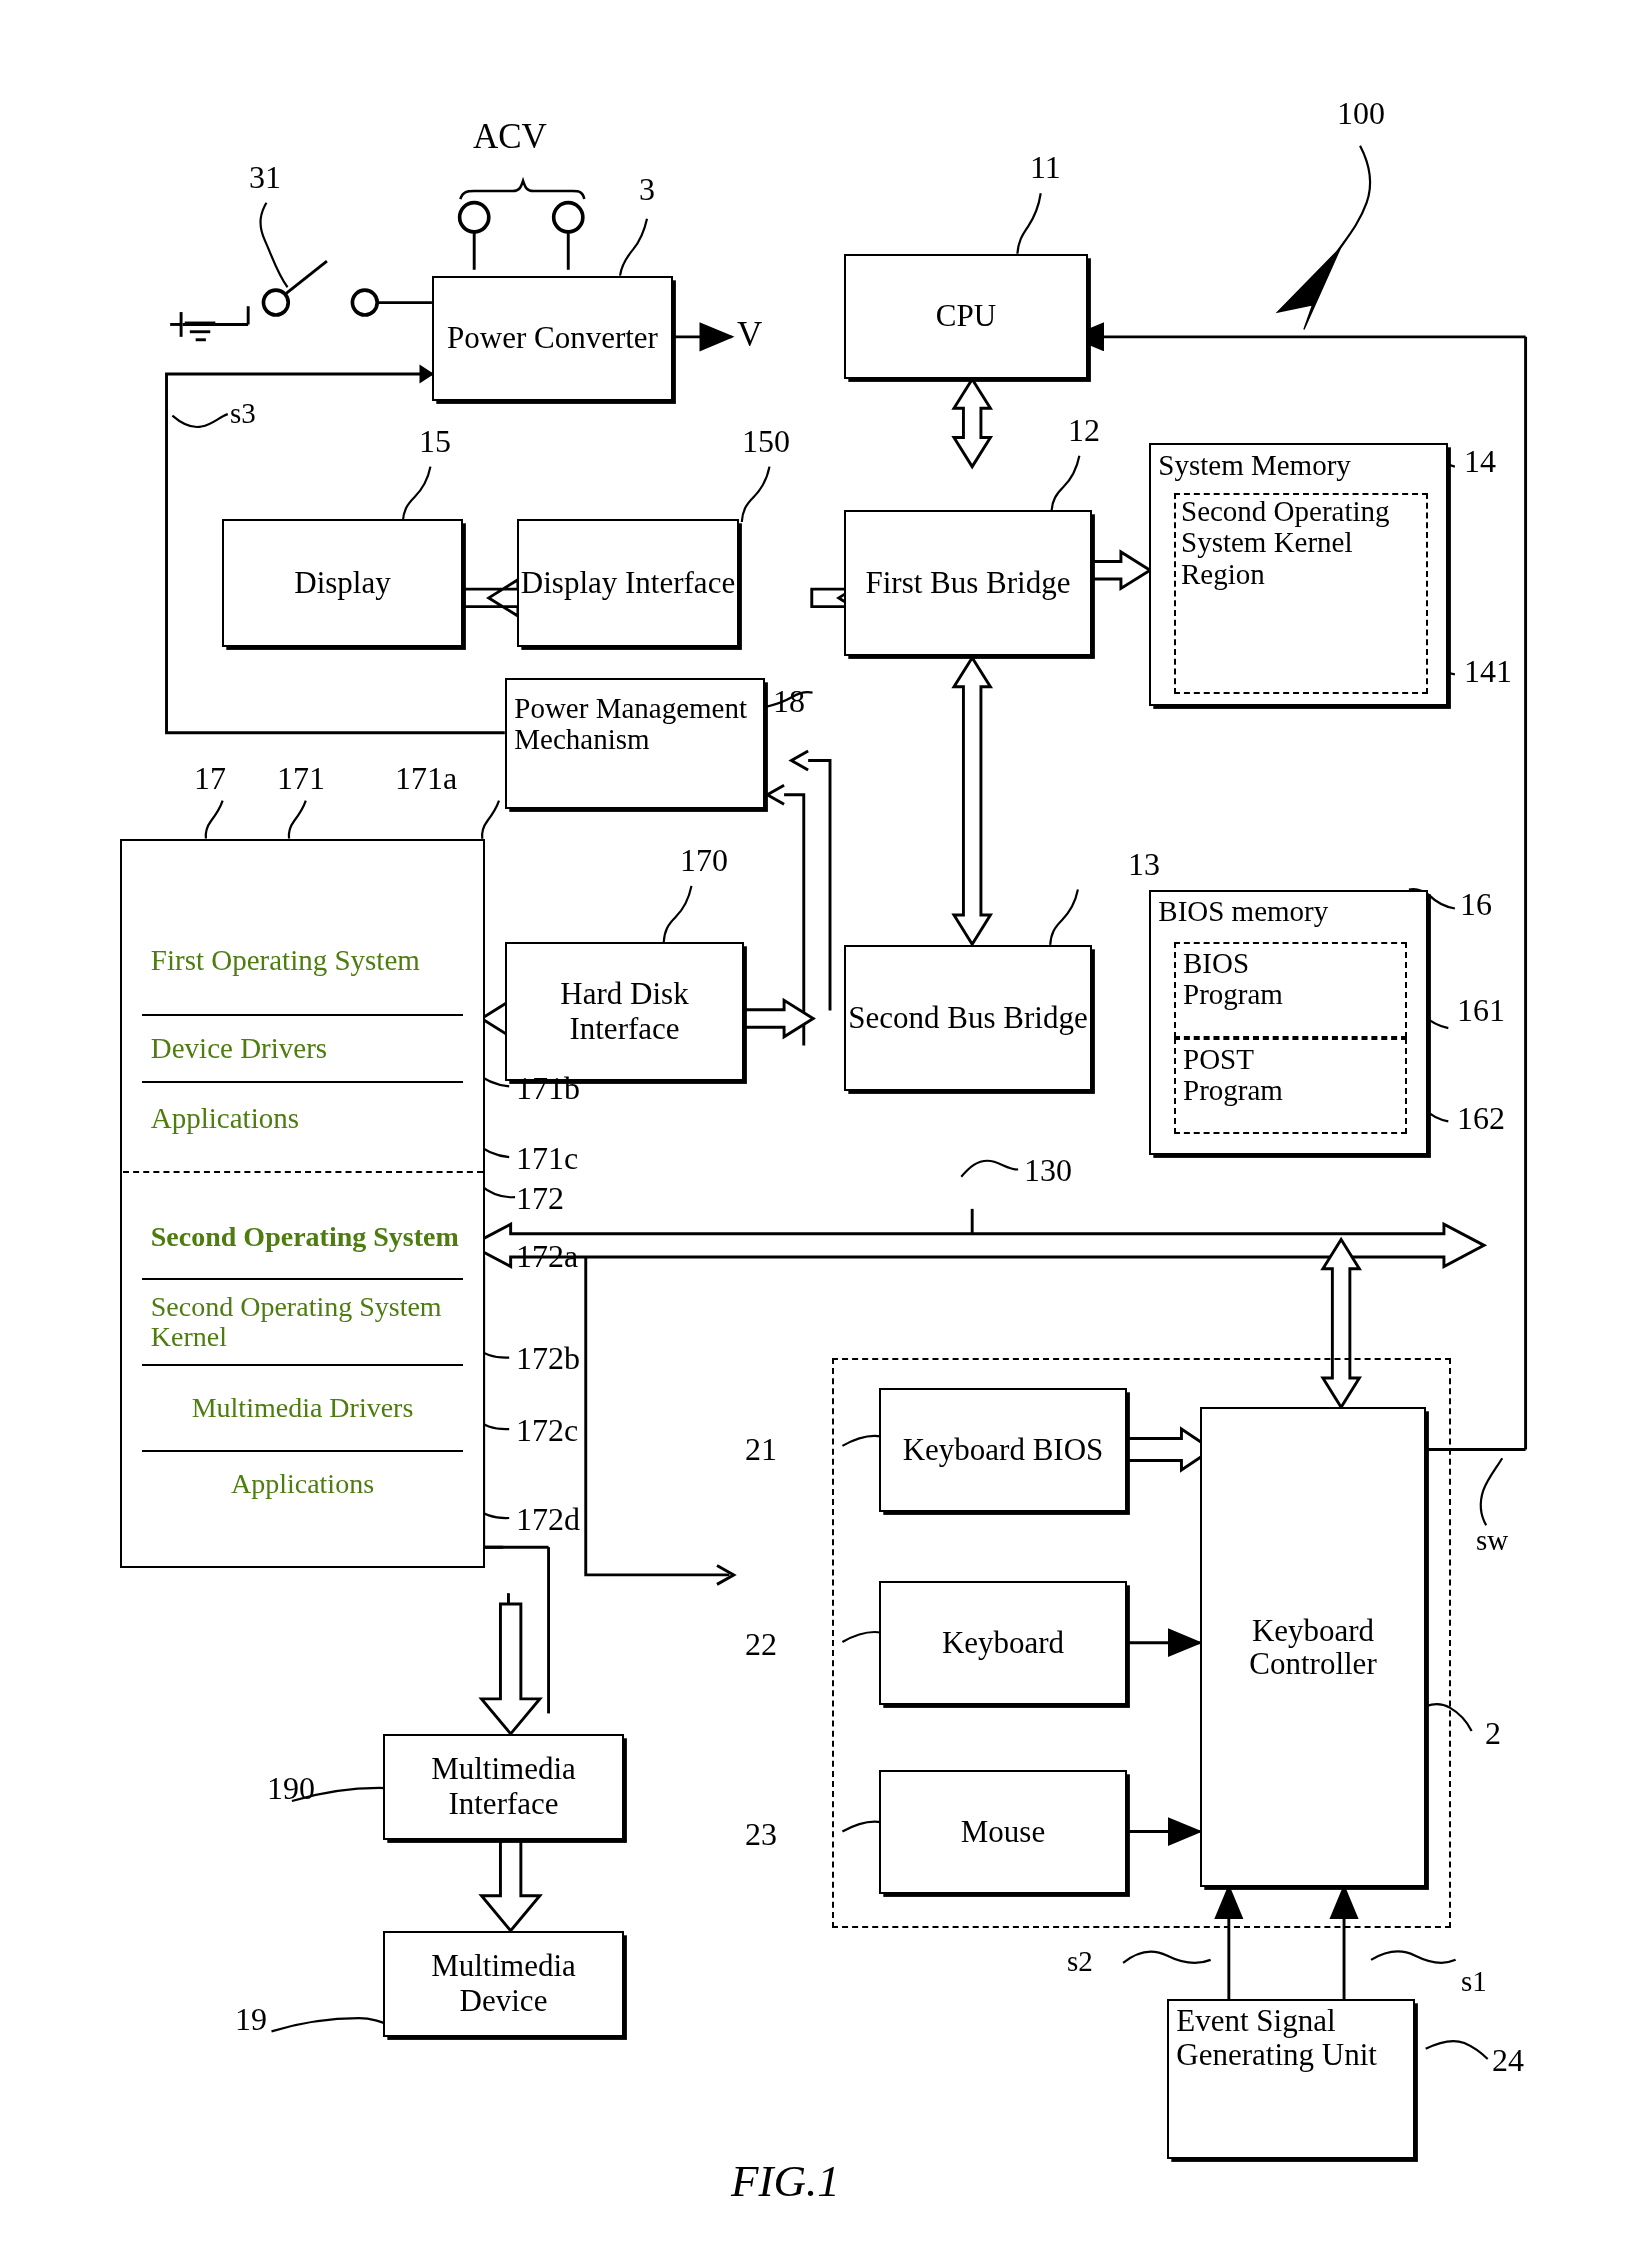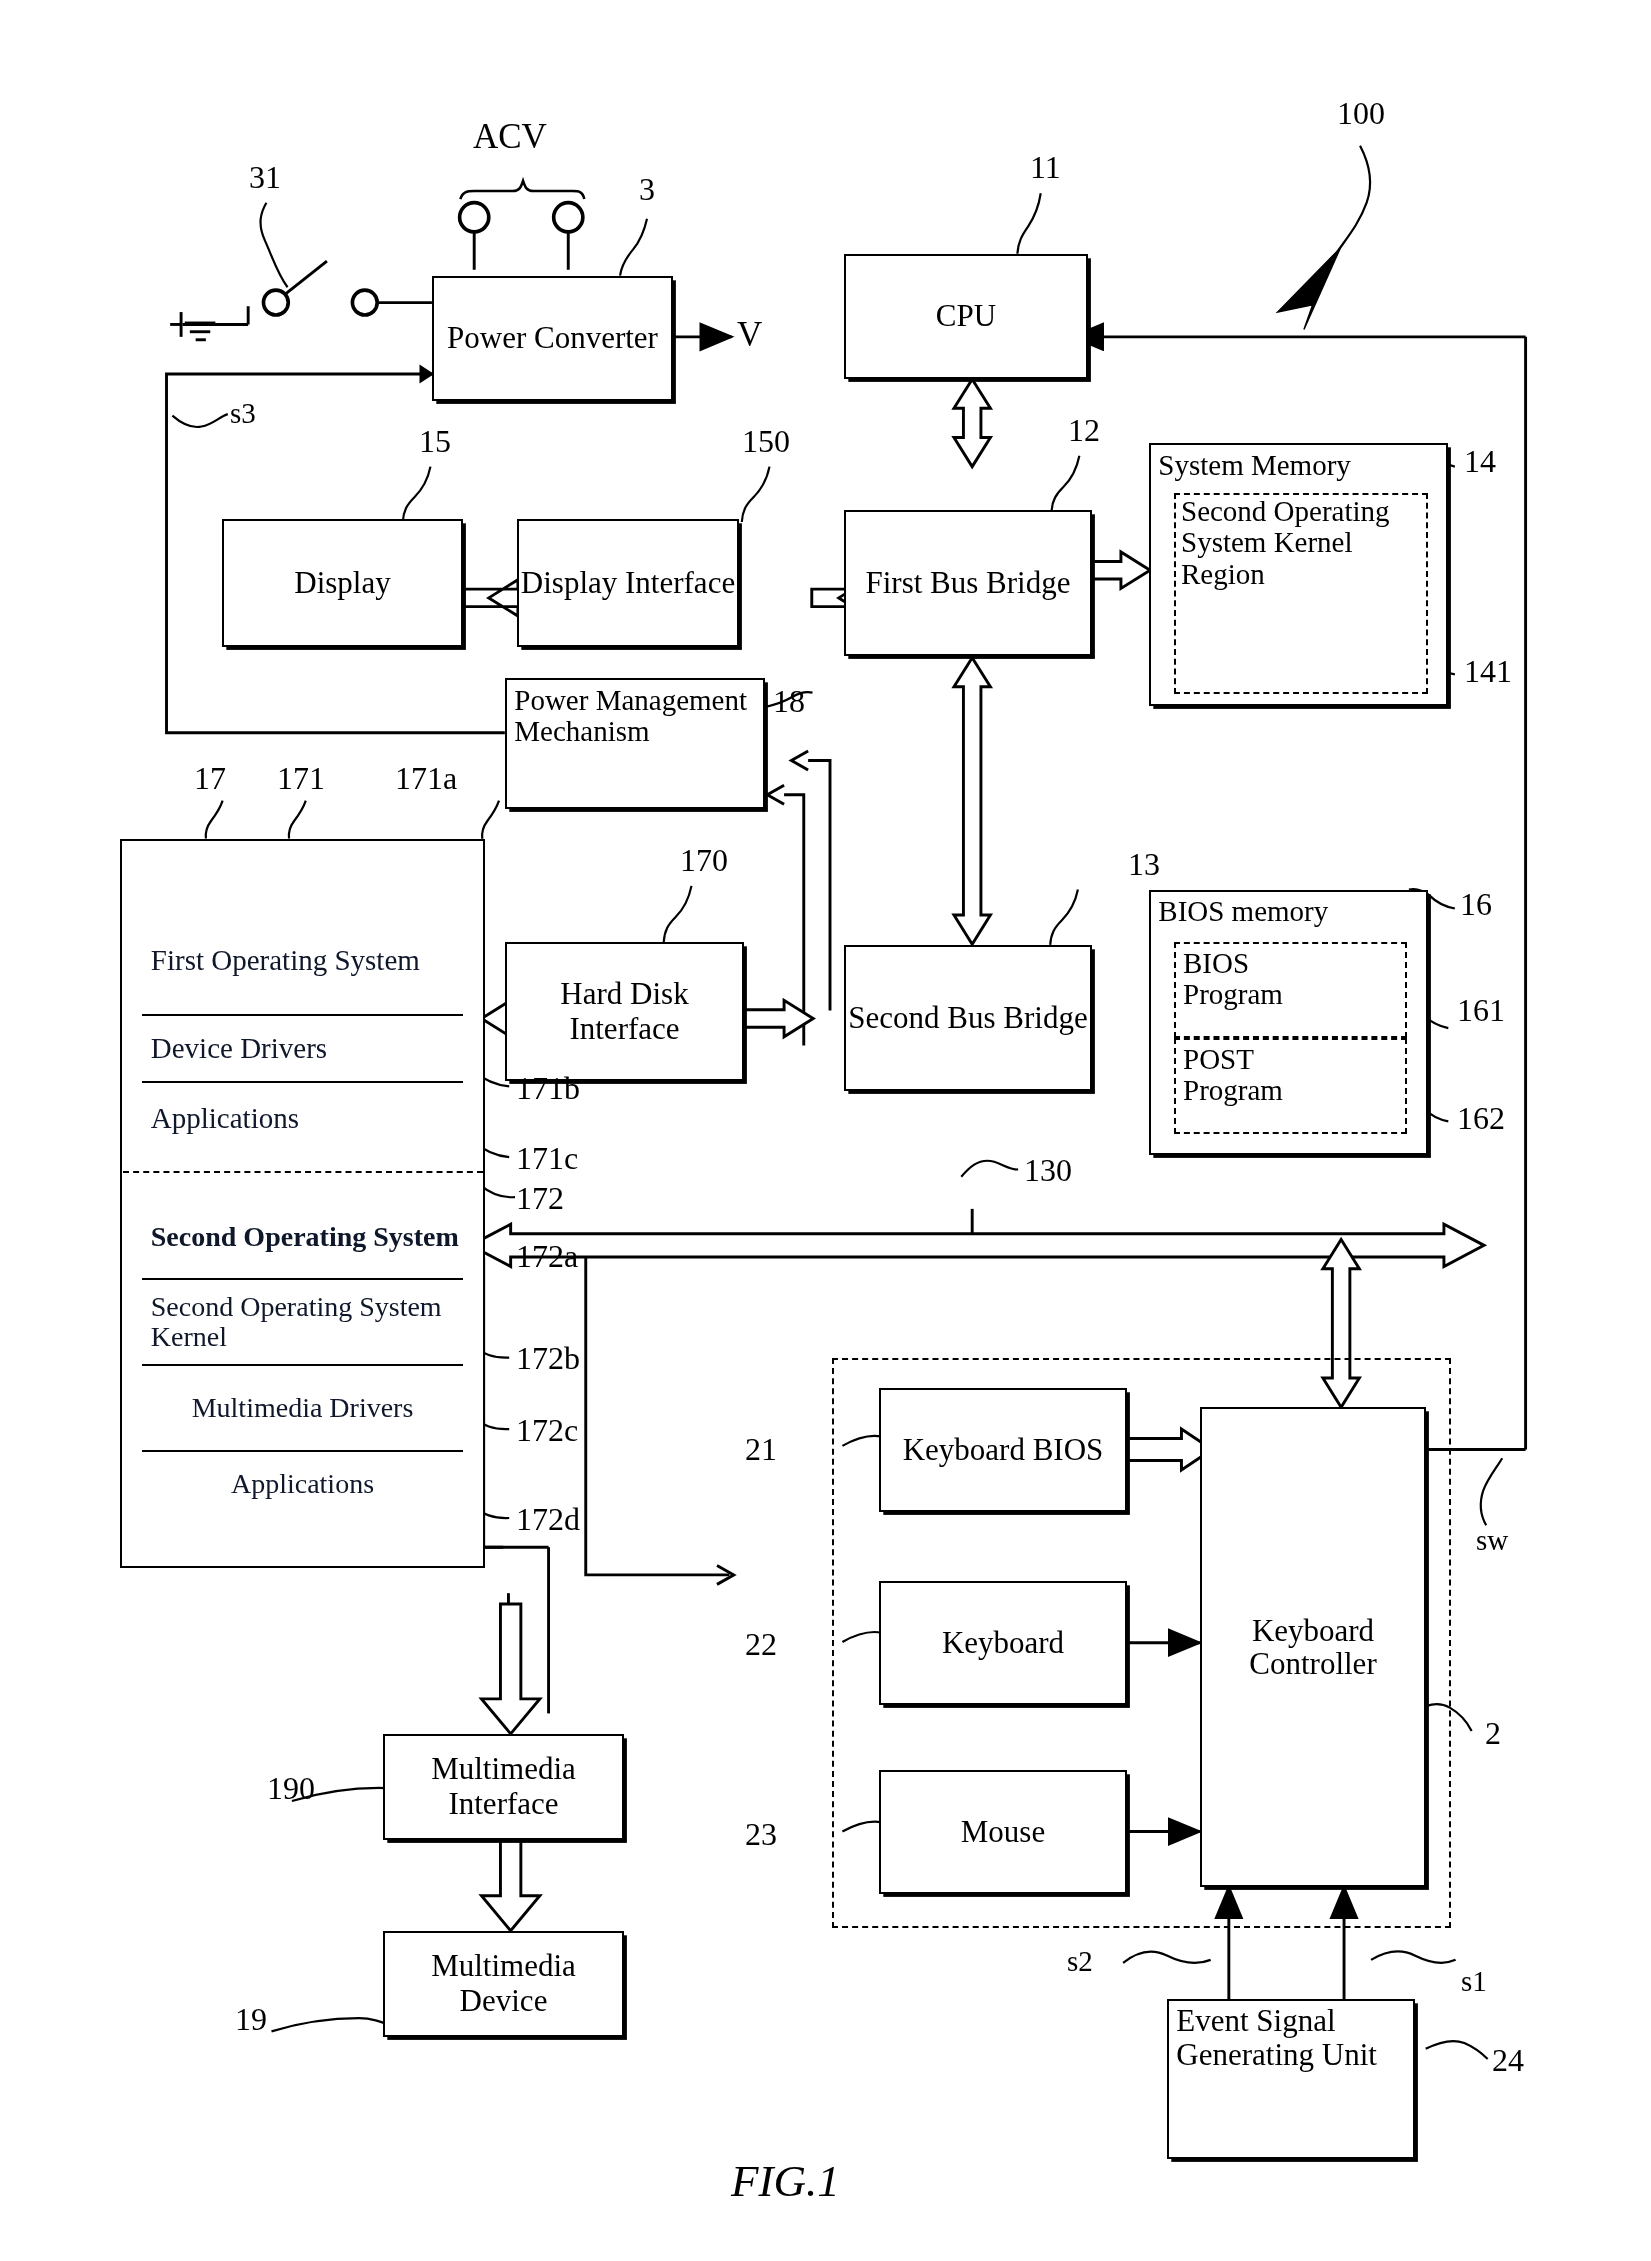--- a/index.html
+++ b/index.html
@@ -6,21 +6,21 @@
   body{font-family:"Liberation Serif", serif;}
   #page{position:relative;width:1652px;height:2261px;background:#fff;overflow:hidden;}
   #svgroot{position:absolute;left:0;top:0;width:1652px;height:2261px;}
   .blk{position:absolute;box-sizing:border-box;border:2.2px solid #000;
        background:#fff;display:flex;align-items:center;justify-content:center;
        text-align:center;line-height:1.12;color:#000;
        box-shadow:3.6px 3.6px 0 -0.7px #000;}
   .blk.tl{align-items:flex-start;}
   .blk.lft{justify-content:flex-start;padding-left:7.3px;text-align:left;}
   .sub{position:absolute;box-sizing:border-box;border:2.2px solid #000;background:#fff;
-       display:flex;align-items:center;color:#0f172a;line-height:1.1;}
+       display:flex;align-items:center;color:#4d7c0f;line-height:1.1;}
   .sub.ctr{justify-content:center;text-align:center;}
   .sub.lf{justify-content:flex-start;padding-left:8.8px;text-align:left;}
   .dashbox{position:absolute;box-sizing:border-box;border:2.2px dashed #000;background:transparent;}
   .plain{position:absolute;box-sizing:border-box;border:2.2px solid #000;background:#fff;}
   .lbl{position:absolute;color:#000;white-space:nowrap;font-family:"Liberation Serif", serif;}
   .num{font-size:32px;}
   .sig{font-size:29px;}
   .figlbl{font-size:45px;font-style:italic;font-family:"Liberation Serif", serif;}
   .txt38{font-size:28px;}
   .txt40{font-size:29px;}
@@ -215,21 +215,21 @@
 <div class="blk txt42" style="left:844px;top:510px;width:248px;height:146px;">
   <span>First Bus Bridge</span>
 </div>
 
 <div class="blk tl lft txt40" style="left:1149px;top:443px;width:299px;height:263px;padding-top:4.4px;">
   <span>System Memory</span>
 </div>
 <div class="dashbox" style="left:1174px;top:493px;width:254px;height:201px;"></div>
 <div class="lbl txt40" style="left:1181px;top:496px;width:244px;line-height:1.08;white-space:normal;">Second Operating System Kernel Region</div>
 
-<div class="blk tl lft txt40" style="left:505px;top:678px;width:260px;height:131px;padding-top:5px;line-height:1.06;">
+<div class="blk tl lft txt40" style="left:505px;top:678px;width:260px;height:131px;padding-top:13px;line-height:1.06;">
   <span>Power Management Mechanism</span>
 </div>
 
 <div class="blk txt42" style="left:505px;top:942px;width:239px;height:139px;">
   <span>Hard Disk Interface</span>
 </div>
 
 <div class="blk txt42" style="left:844px;top:945px;width:248px;height:146px;">
   <span>Second Bus Bridge</span>
 </div>

